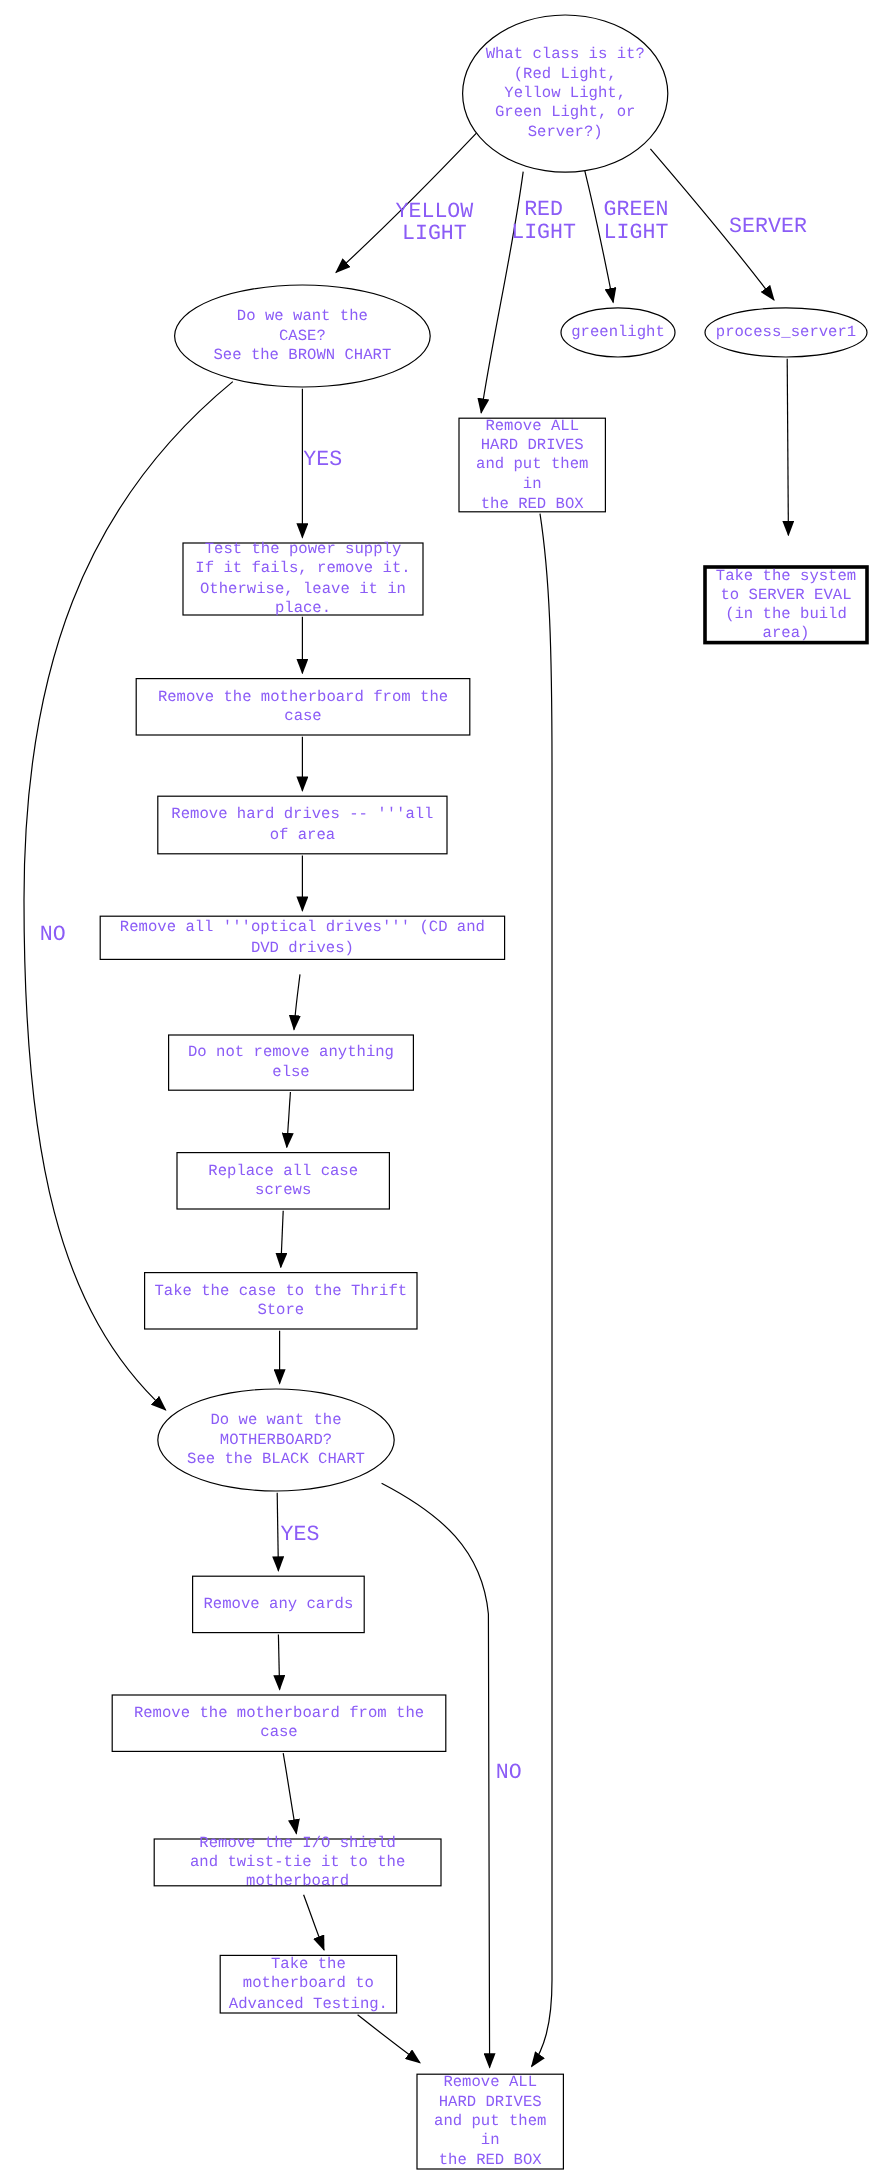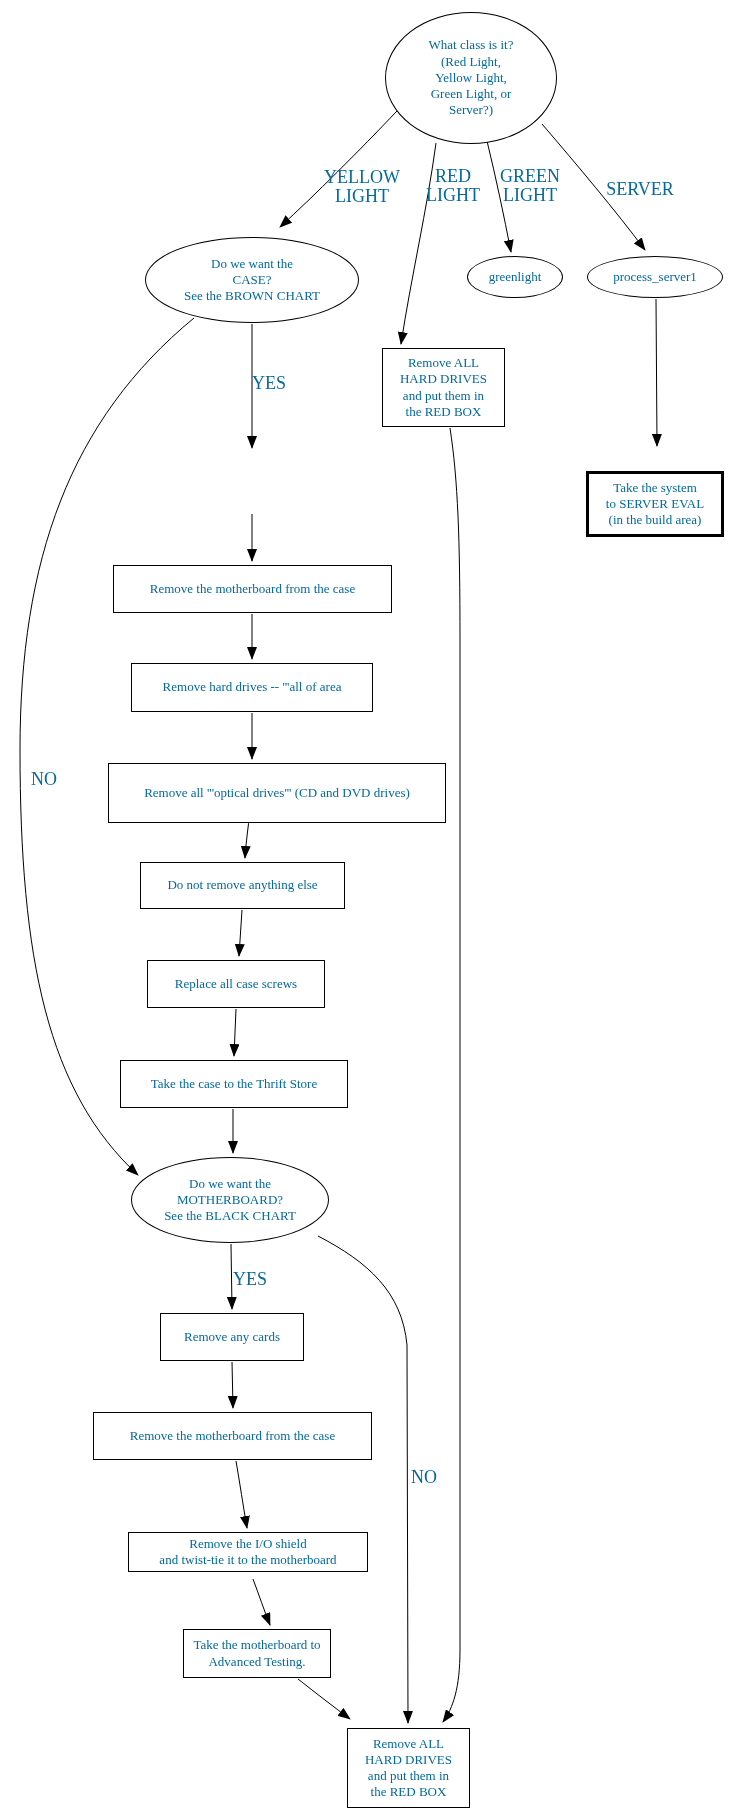--- a/index.html
+++ b/index.html
@@ -1,21 +1,21 @@
 <!DOCTYPE html>
 <html><head>
 <meta charset="utf-8">
 <style>
   html,body{margin:0;padding:0;background:#ffffff;}
   #canvas{
     position:relative;
     width:732px;height:1813px;
     background:#ffffff;
-    font-family:Liberation Serif, serif;
-    color:#0369a1;
+    font-family:Liberation Mono, monospace;
+    color:#8b5cf6;
     overflow:hidden;
   }
   #edges{position:absolute;left:0;top:0;width:732px;height:1813px;}
   .node{
     position:absolute;
     display:flex;align-items:center;justify-content:center;
     text-align:center;
     white-space:pre-line;
     font-size:13px;line-height:1.25;
     background:#ffffff;
@@ -86,26 +86,29 @@
 
   <div class="node" style="left:382px;top:348px;width:123px;height:79px;">Remove ALL
 HARD DRIVES
 and put them in
 the RED BOX</div>
 
   <div class="node bold-box" style="left:586px;top:450px;width:138px;height:66px;">Take the system
 to SERVER EVAL
 (in the build area)</div>
 
+  <div class="node" style="left:152px;top:452px;width:201px;height:61px;">Test the power supply
+If it fails, remove it.
+Otherwise, leave it in place.</div>
 
   <div class="node" style="left:113px;top:565px;width:279px;height:48px;">Remove the motherboard from the case</div>
 
   <div class="node" style="left:131px;top:663px;width:242px;height:49px;">Remove hard drives -- '''all of area</div>
 
-  <div class="node" style="left:83px;top:763px;width:338px;height:60px;margin-left:25px;">Remove all '''optical drives''' (CD and DVD drives)</div>
+  <div class="node" style="left:83px;top:763px;width:338px;height:37px;">Remove all '''optical drives''' (CD and DVD drives)</div>
 
   <div class="node" style="left:147px;top:960px;width:178px;height:48px;">Replace all case screws</div>
 
   <div class="node" style="left:140px;top:862px;width:205px;height:47px;">Do not remove anything else</div>
 
   <div class="node" style="left:120px;top:1060px;width:228px;height:48px;">Take the case to the Thrift Store</div>
 
   <div class="node ellipse" style="left:131px;top:1157px;width:198px;height:86px;">Do we want the
 MOTHERBOARD?
 See the BLACK CHART</div>

